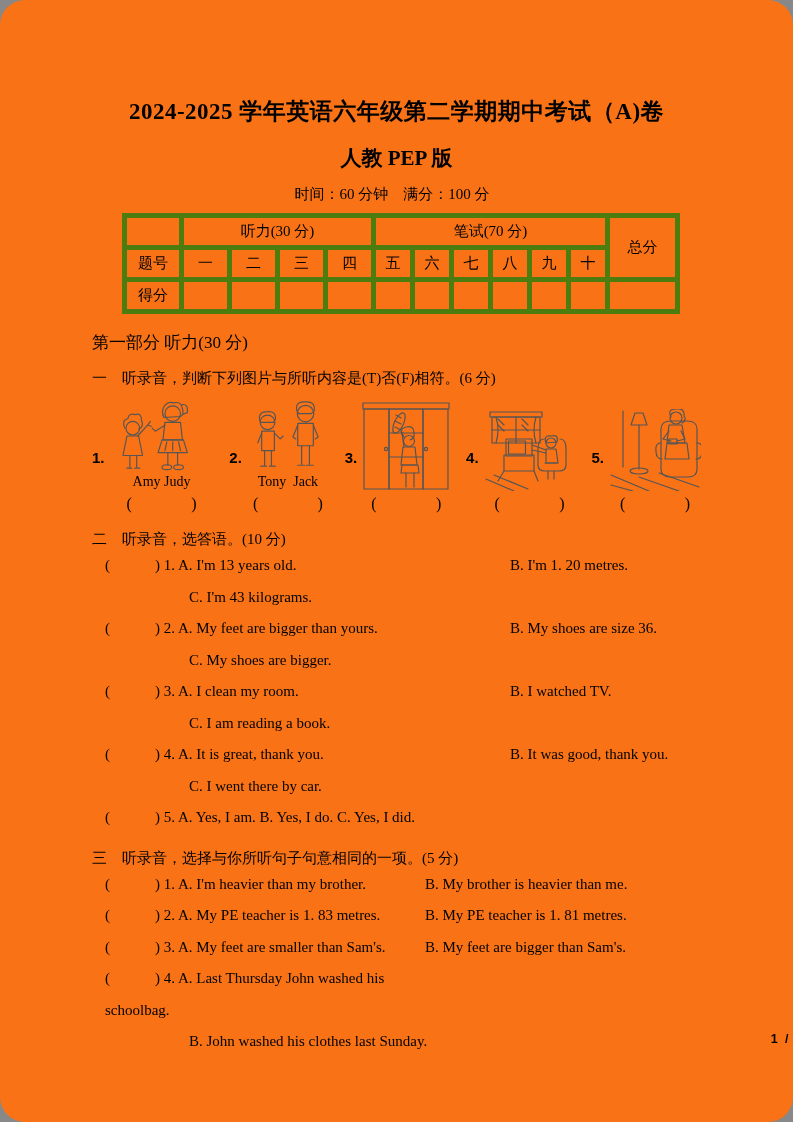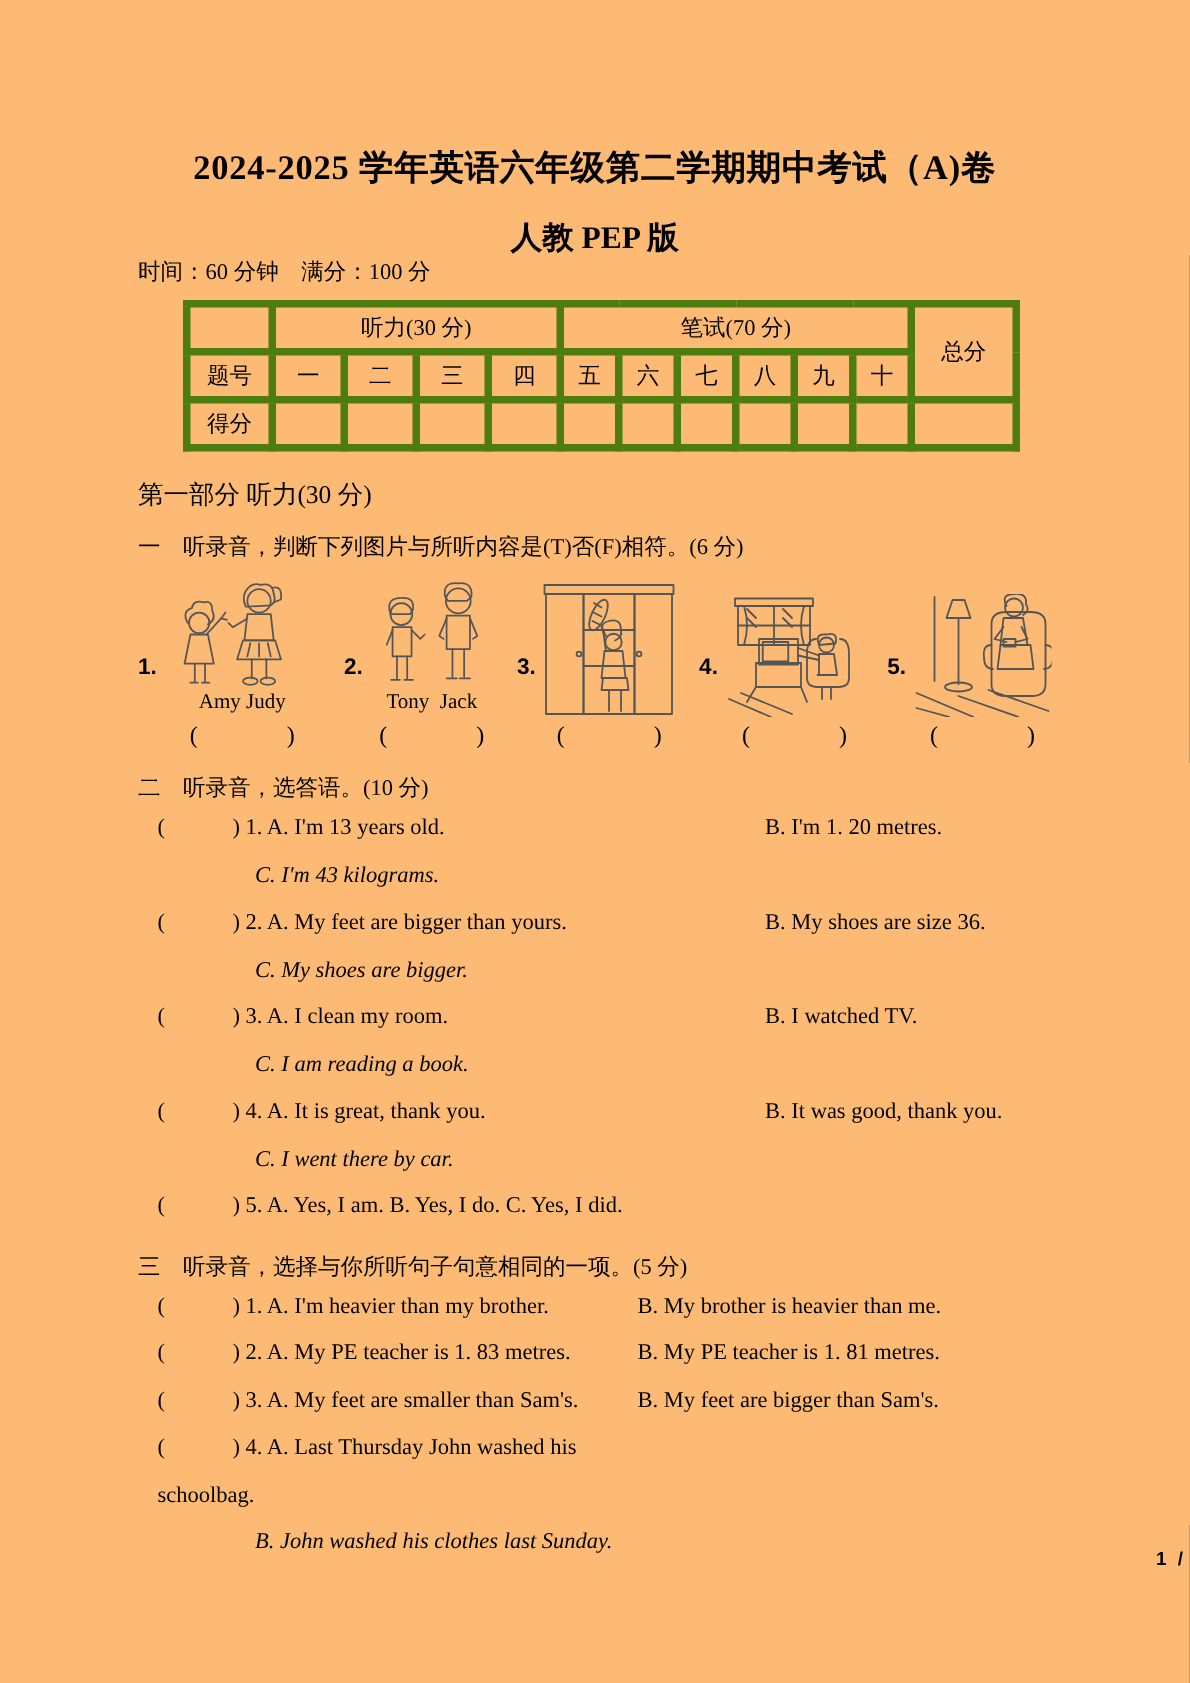--- a/index.html
+++ b/index.html
@@ -1,42 +1,44 @@
 <!DOCTYPE html>
 <html><head>
 <meta charset="utf-8">
 <style>
   * { margin:0; padding:0; box-sizing:border-box; }
   html,body { background:#888; }
   .page {
     position:relative;
     width:793px; height:1122px;
     margin:0 auto;
-    background:#fdba74;
+    background:#f97316;
     color:#000;
     font-family:"Liberation Serif","DejaVu Serif",serif;
     overflow:hidden;
+    border-radius:25px;
   }
   .content { padding:96px 92px 0 92px; }
 
   .title {
     text-align:center;
     font-size:23px;
     font-weight:bold;
     letter-spacing:0.5px;
   }
   .subtitle {
     text-align:center;
     font-size:21px;
     font-weight:bold;
     margin-top:17px;
   }
   .meta {
-    text-align:left;
+    text-align:center;
     font-size:15px;
+    margin-top:13px;
     padding-right:9px;
   }
 
   table.score {
     border-collapse:collapse;
     table-layout:fixed;
     margin-top:9px;
     margin-left:30px;
   }
   table.score td {
@@ -83,21 +85,21 @@
   svg.art { display:block; }
   svg.art path, svg.art rect, svg.art line, svg.art circle, svg.art ellipse, svg.art polyline {
     stroke:#555; stroke-width:1.2; fill:none; stroke-linecap:round; stroke-linejoin:round;
   }
 
   .qblock { margin-top:10px; }
   .qrow { margin-left:13px; }
   .qline { display:grid; line-height:31.5px; font-size:15px; }
   .q2 .qline { grid-template-columns:405px auto; }
   .q3 .qline { grid-template-columns:320px auto; }
-  .qextra { margin-left:65px; line-height:31.5px; font-size:15px;font-style:italic; }
+  .qextra { margin-left:84px; line-height:31.5px; font-size:15px; }
   .qextra:empty { display:none; }
 
   .footer {
     position:absolute;
     top:1032px; left:12px;
     width:100%;
     text-align:right;
     font-family:"Liberation Sans","DejaVu Sans",sans-serif;
     font-weight:bold;
     font-size:12.5px;

